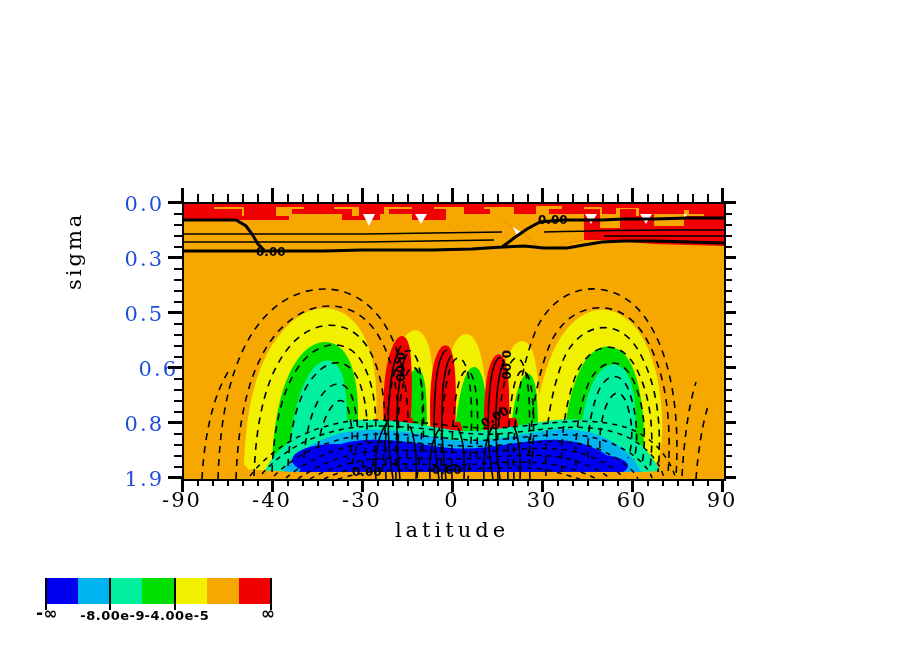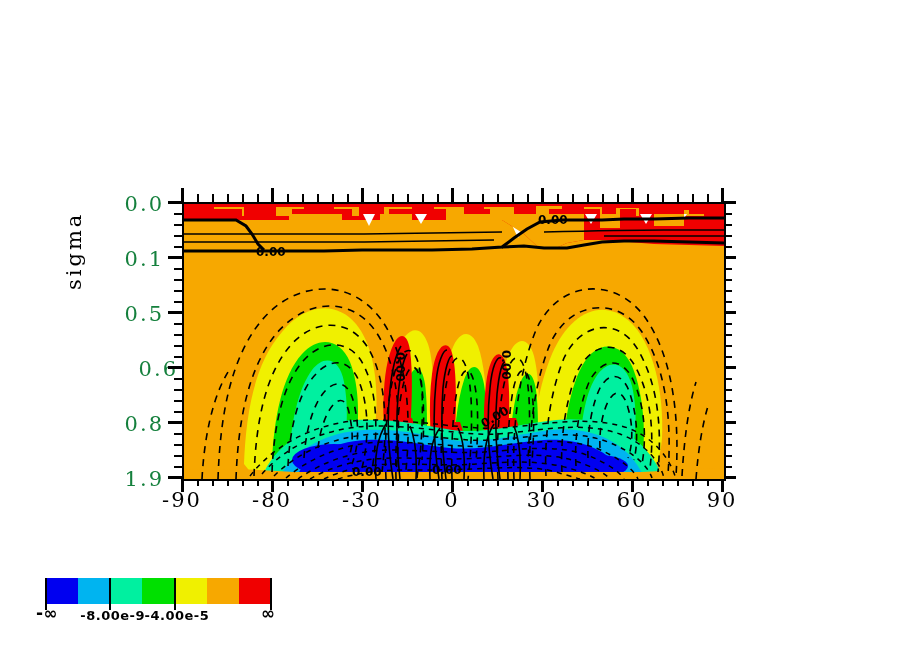--- a/index.html
+++ b/index.html
@@ -14,21 +14,21 @@
          font-family:"DejaVu Serif","Liberation Serif",serif;white-space:nowrap;}
 
   
   #plotbox{position:absolute;left:182px;top:202px;width:540px;height:275px;
            border:2px solid #000;box-sizing:content-box;background:#FFA500;}
   #plotclip{position:absolute;left:0;top:0;width:540px;height:275px;overflow:hidden;}
   #plotsvg{display:block;}
 
   
   .ytick{position:absolute;right:0;width:66px;text-align:right;font-size:21px;
-         letter-spacing:2px;color:#15803d;
+         letter-spacing:2px;color:#1d4ed8;
          font-family:"DejaVu Serif","Liberation Serif",serif;}
   #ylabel{position:absolute;left:62px;top:290px;font-size:21px;letter-spacing:3px;
           color:#000;font-family:"DejaVu Serif","Liberation Serif",serif;
           transform:rotate(-90deg);transform-origin:left top;white-space:nowrap;}
   .xtick{position:absolute;width:80px;text-align:center;font-size:21px;
          letter-spacing:2px;color:#000;
          font-family:"DejaVu Serif","Liberation Serif",serif;}
   #xlabel{position:absolute;left:312px;top:518px;width:280px;text-align:center;
           font-size:21px;letter-spacing:4px;color:#000;
           font-family:"DejaVu Serif","Liberation Serif",serif;}
@@ -52,34 +52,35 @@
 </style>
 </head>
 <body>
 
 <div id="fig">
 
 
   <div id="ylabel">sigma</div>
 
   <div class="ytick" style="top:192px;left:98px;">0.0</div>
-  <div class="ytick" style="top:247px;left:98px;">0.1</div>
+  <div class="ytick" style="top:247px;left:98px;">0.3</div>
   <div class="ytick" style="top:302px;left:98px;">0.5</div>
   <div class="ytick" style="top:357px;left:112px;">0.6</div>
   <div class="ytick" style="top:412px;left:98px;">0.8</div>
   <div class="ytick" style="top:467px;left:98px;">1.9</div>
 
   <div class="xtick" style="left:142px;top:488px;">-90</div>
-  <div class="xtick" style="left:232px;top:488px;">-80</div>
+  <div class="xtick" style="left:232px;top:488px;">-40</div>
   <div class="xtick" style="left:322px;top:488px;">-30</div>
   <div class="xtick" style="left:412px;top:488px;">0</div>
   <div class="xtick" style="left:502px;top:488px;">30</div>
   <div class="xtick" style="left:592px;top:488px;">60</div>
   <div class="xtick" style="left:682px;top:488px;">90</div>
 
+  <div id="xlabel">latitude</div>
 
   <div class="tickline" style="left:168px;top:201px;width:14px;height:3px;"></div>
   <div class="tickline" style="left:168px;top:256px;width:14px;height:3px;"></div>
   <div class="tickline" style="left:168px;top:311px;width:14px;height:3px;"></div>
   <div class="tickline" style="left:168px;top:366px;width:14px;height:3px;"></div>
   <div class="tickline" style="left:168px;top:421px;width:14px;height:3px;"></div>
   <div class="tickline" style="left:168px;top:476px;width:14px;height:3px;"></div>
 
   <div class="tickline" style="left:722px;top:201px;width:14px;height:3px;"></div>
   <div class="tickline" style="left:722px;top:256px;width:14px;height:3px;"></div>

